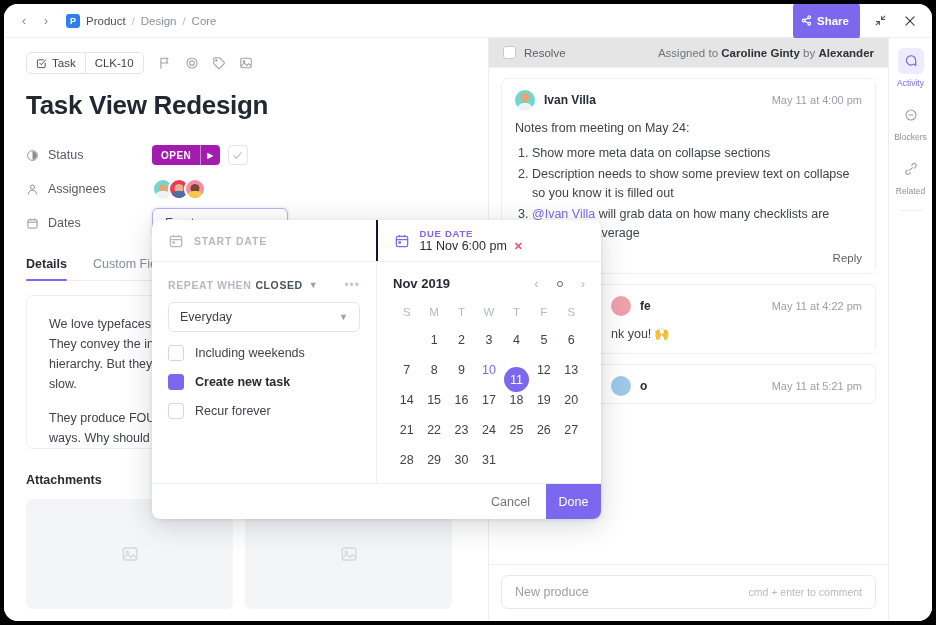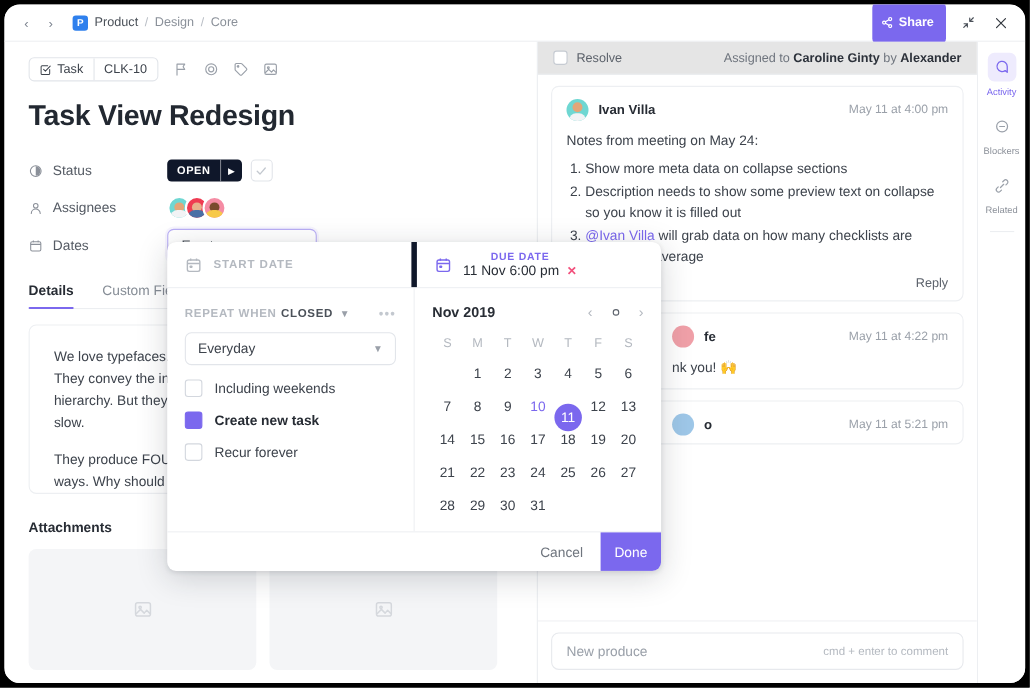--- a/index.html
+++ b/index.html
@@ -83,21 +83,21 @@
 
   .field-row { display: flex; align-items: center; height: 32px; margin-bottom: 2px; }
   .field-label {
     width: 126px; display: flex; align-items: center; gap: 9px;
     font-size: 12.5px; color: #555b64;
   }
   .field-label .fi { color: #8b9099; display: flex; }
 
   .status-pill {
     display: flex; align-items: stretch; height: 20px; border-radius: 4px; overflow: hidden;
-    background: #0f172a; cursor: pointer;
+    background: #a21caf; cursor: pointer;
   }
   .status-pill .lbl {
     padding: 0 9px; color: #fff; font-size: 10px; font-weight: bold; letter-spacing: .5px;
     display: flex; align-items: center;
   }
   .status-pill .arr {
     padding: 0 6px; display: flex; align-items: center; color: #fff; font-size: 8px;
     border-left: 1px solid rgba(255,255,255,.45);
   }
   .check-box-btn {
@@ -203,21 +203,21 @@
 
   
   .date-pop {
     position: absolute; left: 148px; top: 216px; width: 449px;
     background: #fff; border-radius: 8px;
     box-shadow: 0 6px 28px rgba(30,35,45,.18), 0 1px 4px rgba(30,35,45,.10);
     overflow: hidden; z-index: 40;
   }
   .dp-head { display: flex; height: 42px; border-bottom: 1px solid #eef0f3; }
   .dp-head .half { flex: 1; display: flex; align-items: center; gap: 10px; padding: 0 16px; cursor: pointer; }
-  .dp-head .half + .half { border-left: 5px solid #0f172a; text-align: center; }
+  .dp-head .half + .half { border-left: 2px solid #0f172a; }
   .dp-ph { font-size: 10.5px; font-weight: bold; letter-spacing: .8px; color: #b4b9c0; }
   .dp-lbl { font-size: 9.5px; font-weight: bold; letter-spacing: .7px; color: #7b68ee; }
   .dp-val { font-size: 12.5px; color: #272c34; display: flex; align-items: center; gap: 7px; }
   .dp-x { color: #f2507c; font-size: 11px; font-weight: bold; cursor: pointer; }
 
   .dp-body { display: flex; }
   .dp-left { width: 225px; padding: 16px 16px 0 16px; border-right: 1px solid #eef0f3; }
   .rep-head { display: flex; align-items: center; margin-bottom: 10px; }
   .rep-head .t1 { font-size: 10.5px; letter-spacing: .6px; color: #b4b9c0; font-weight: bold; }
   .rep-head .t2 { font-size: 10.5px; letter-spacing: .6px; color: #4b5159; font-weight: bold; margin-left: 4px; }

